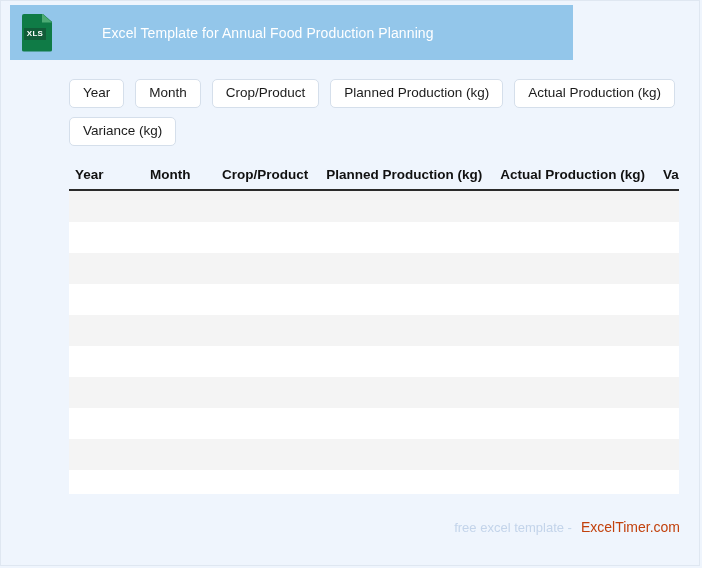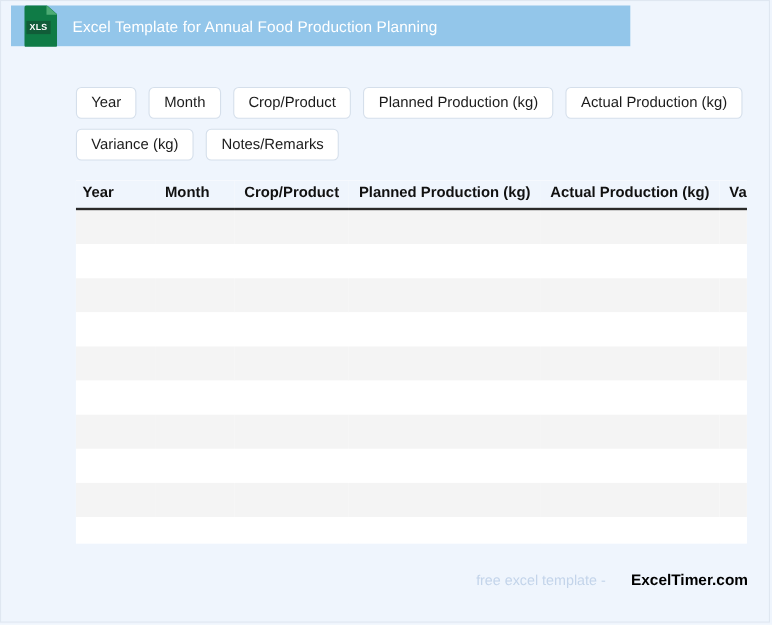--- a/index.html
+++ b/index.html
@@ -22,26 +22,27 @@
     background: #eff5fd;
     overflow: hidden;
   }
 
   
   .header-band {
     position: absolute;
     left: 9px;
     top: 4px;
     width: 563px;
-    height: 37px;
+    height: 55px;
     background: #93c6ea;
     display: flex;
     align-items: center;
     padding-left: 12px;
     box-sizing: border-box;
+    gap: 36px;
   }
   .xls-icon {
     position: relative;
     width: 30px;
     height: 38px;
     flex: 0 0 auto;
     margin-right: 14px;
   }
   .xls-icon .sheet {
     position: absolute;
@@ -144,30 +145,30 @@
   table.grid tbody tr.odd td { background: #f4f4f4; }
   table.grid tbody tr.even td { background: #ffffff; }
 
   
   .footer {
     position: absolute;
     right: 19px;
     top: 518px;
     display: flex;
     align-items: baseline;
-    gap: 23px;
+    gap: 9px;
   }
   .footer .note {
     color: #c3d4ea;
     font-size: 13px;
   }
   .footer .brand {
-    color: #000000;
+    color: #c2410c;
     font-size: 14px;
-    font-weight: bold;
+    font-weight: normal;
     text-align: center;
   }
 </style>
 </head>
 <body>
 
 <div class="page">
 
   <div class="header-band">
     <div class="xls-icon">
@@ -178,21 +179,20 @@
     <div class="header-title">Excel Template for Annual Food Production Planning</div>
   </div>
 
   <div class="chips">
     <div class="chip">Year</div>
     <div class="chip">Month</div>
     <div class="chip">Crop/Product</div>
     <div class="chip">Planned Production (kg)</div>
     <div class="chip">Actual Production (kg)</div>
     <div class="chip">Variance (kg)</div>
-    <div class="chip">Notes/Remarks</div>
   </div>
 
   <div class="table-wrap">
     <table class="grid">
       <thead>
         <tr>
           <th>Year</th>
           <th>Month</th>
           <th>Crop/Product</th>
           <th>Planned Production (kg)</th>

